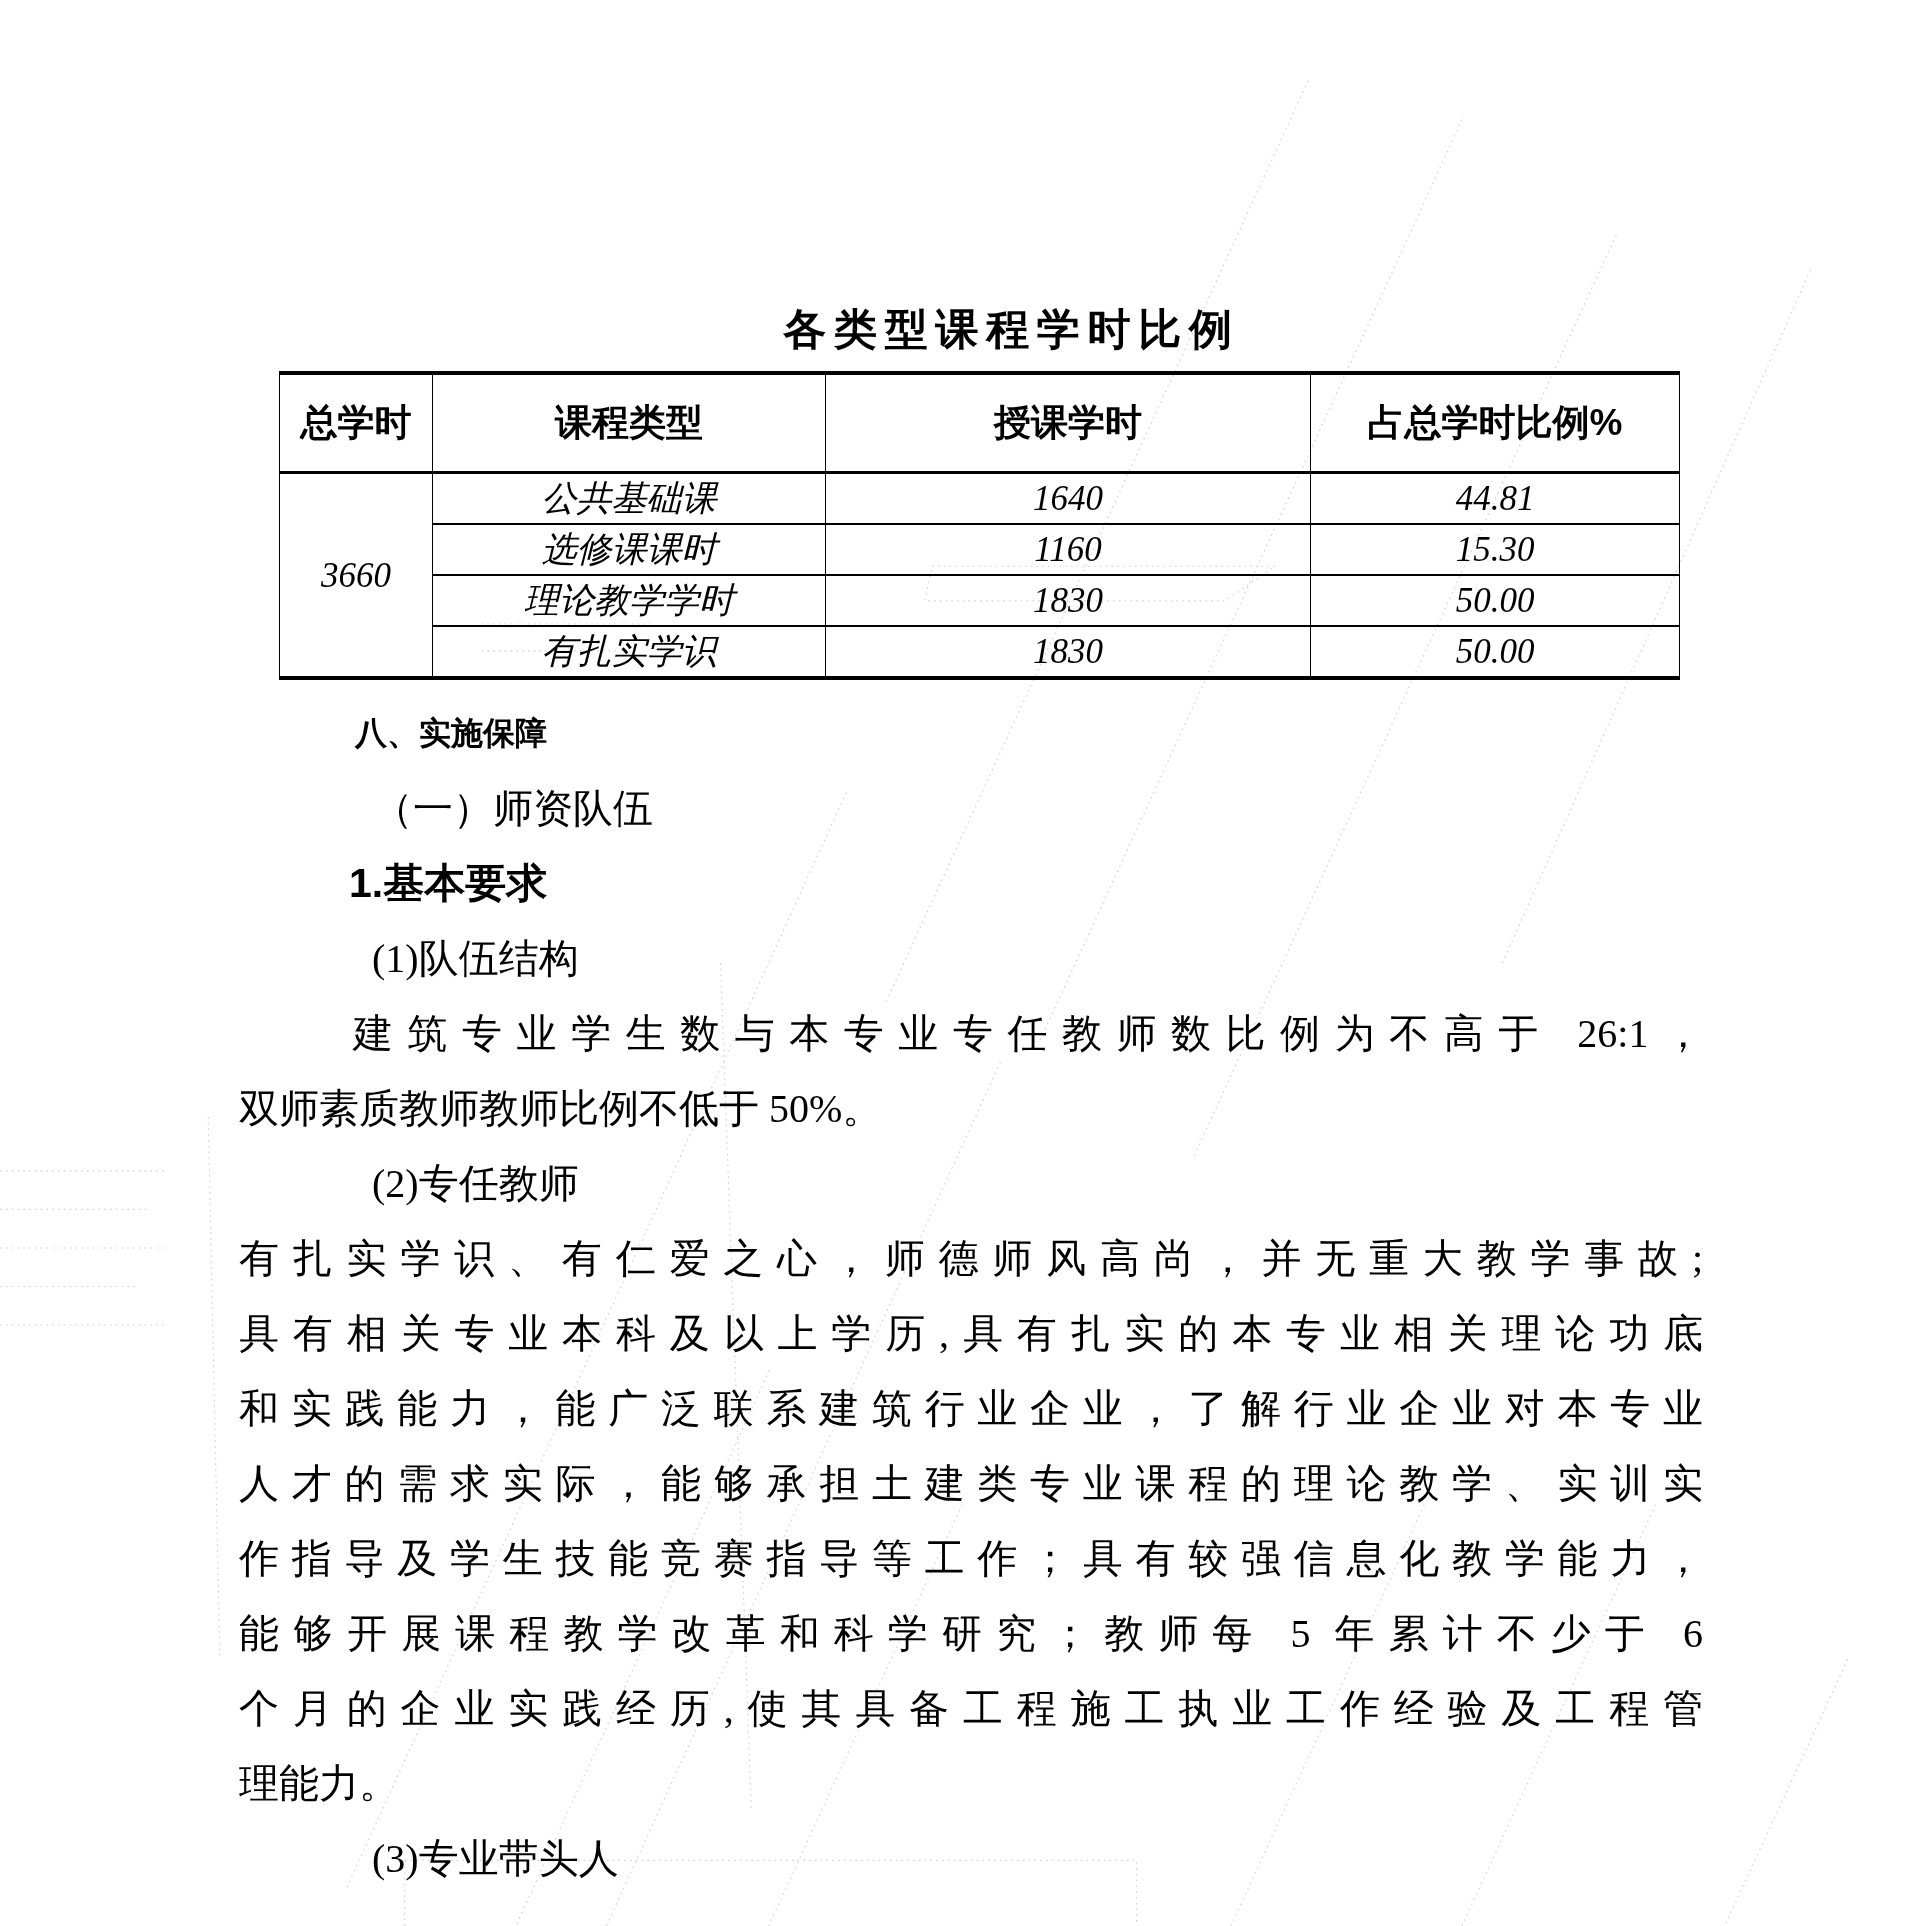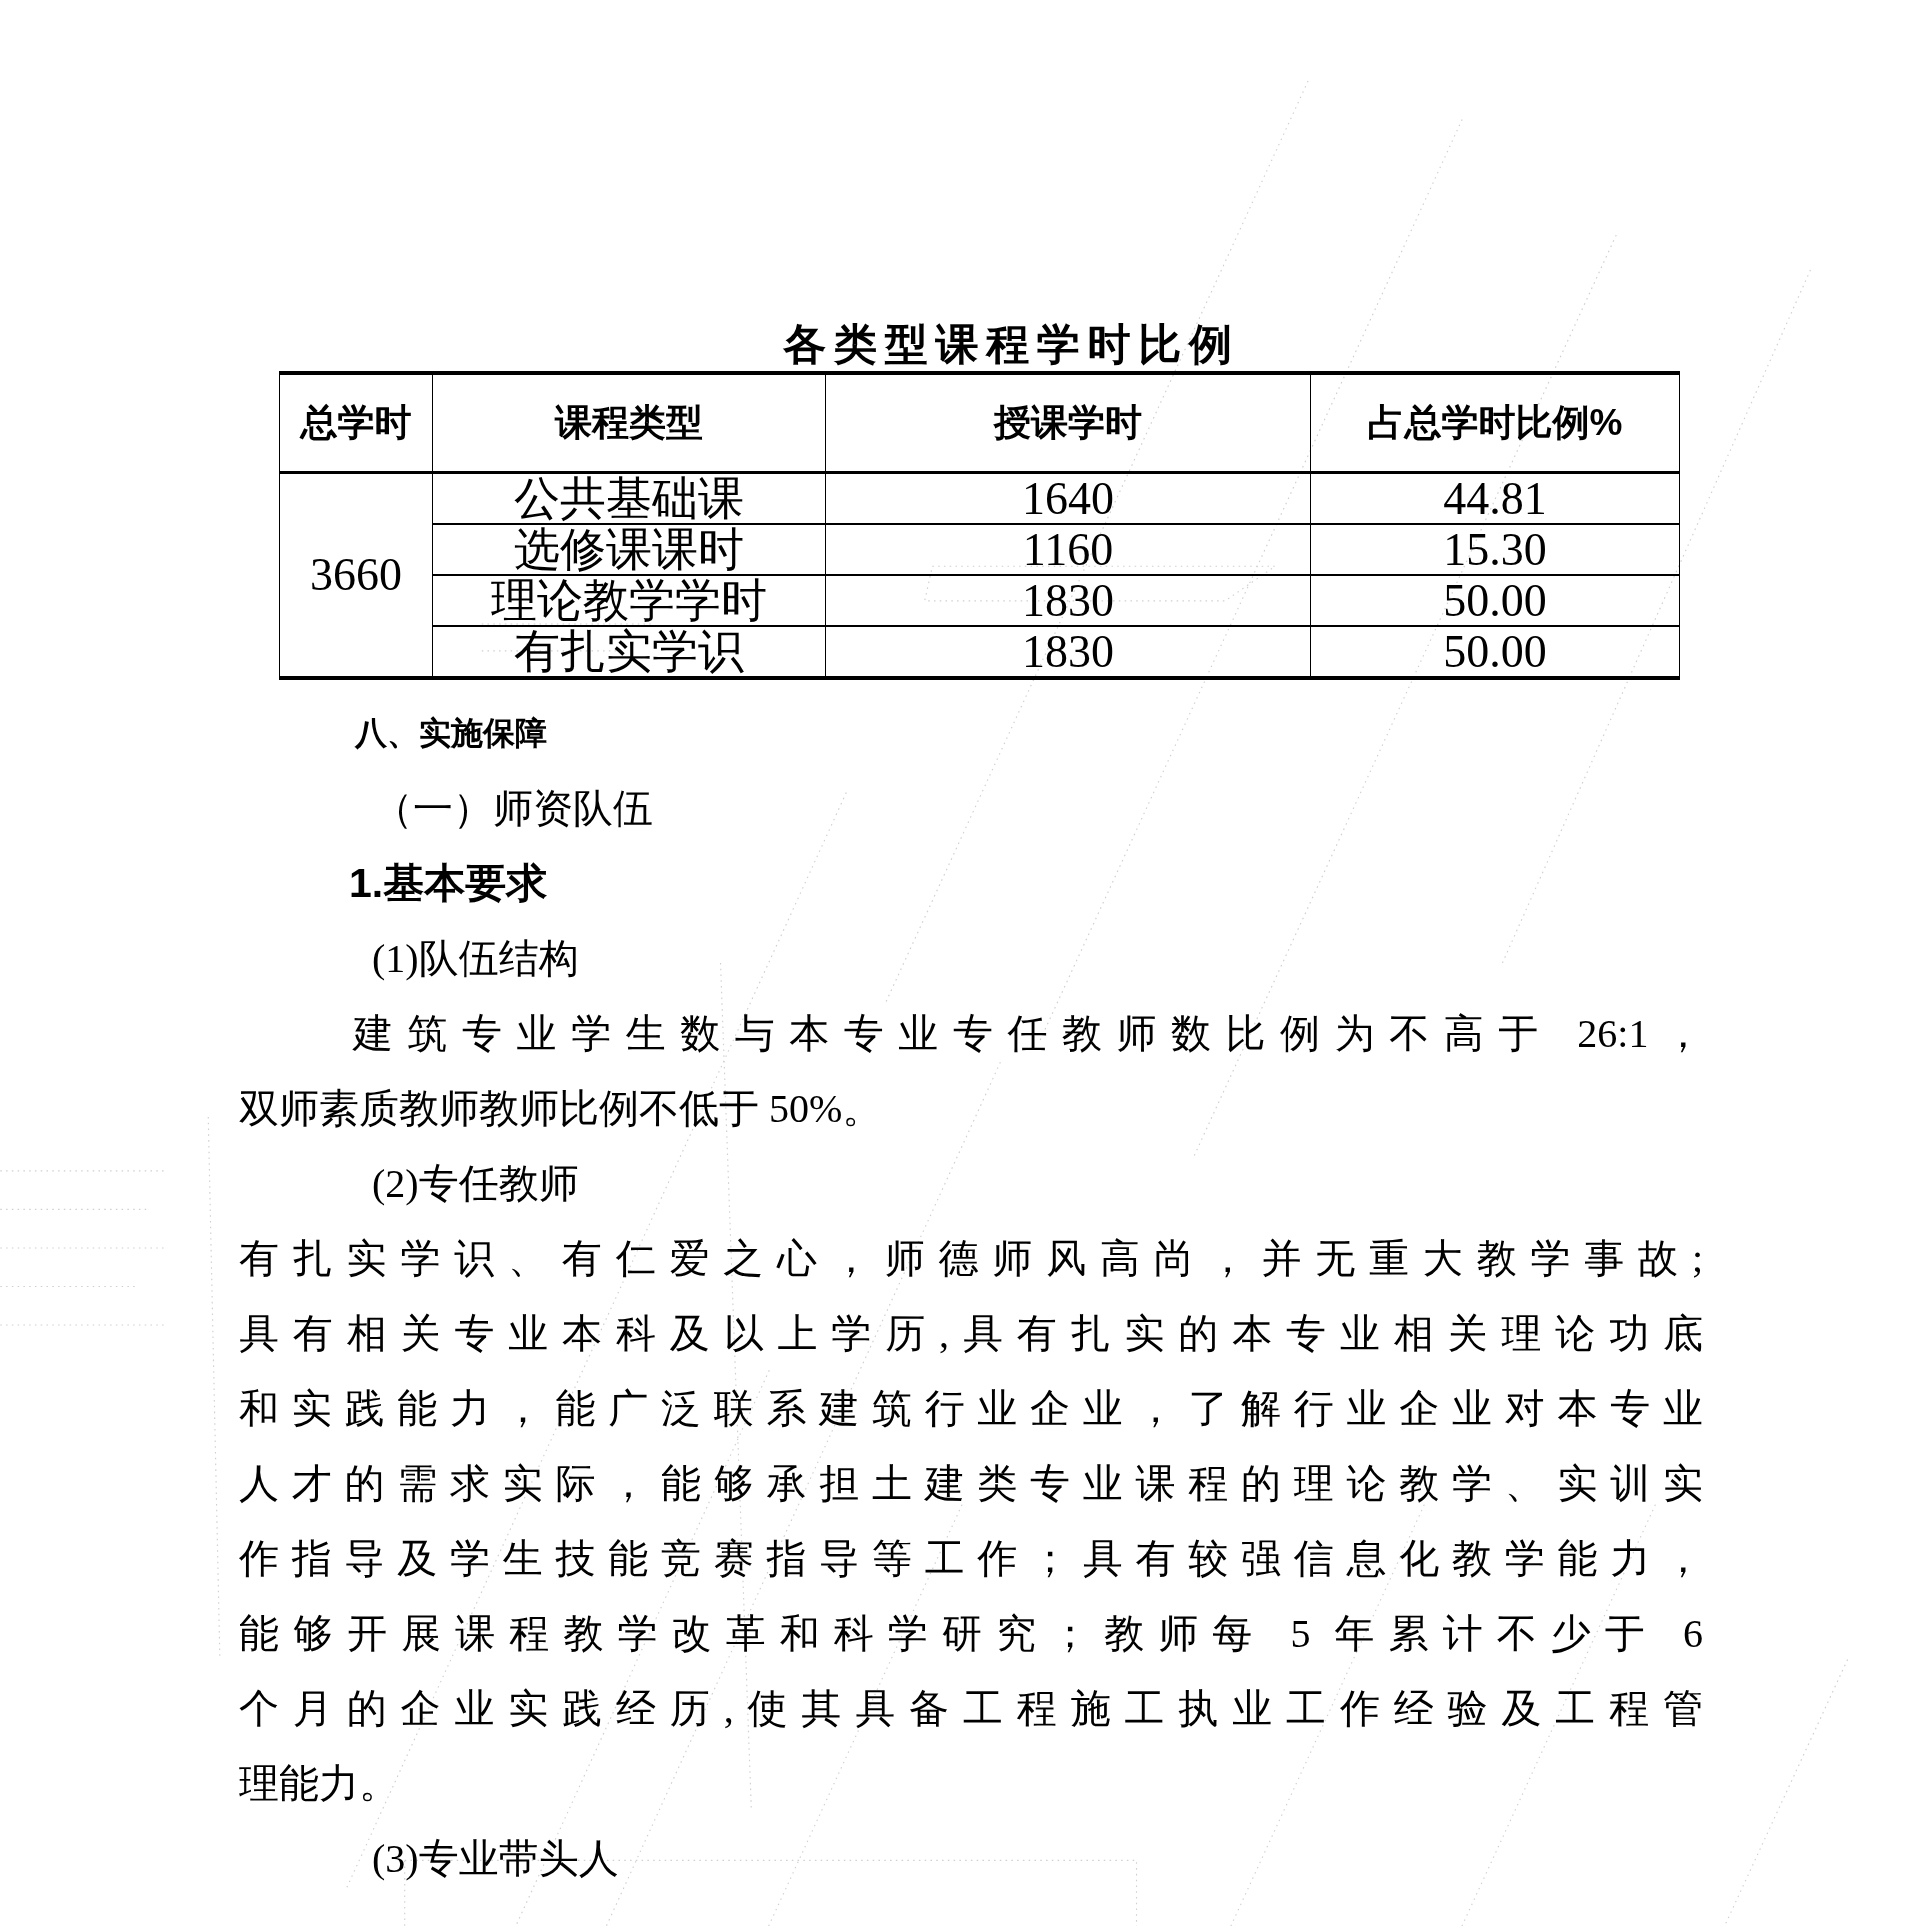--- a/index.html
+++ b/index.html
@@ -9,42 +9,42 @@
     width:1911px; height:2702px;
     background:#ffffff;
     overflow:hidden;
     font-family:"Liberation Serif", serif;
     color:#000000;
   }
   .watermark { position:absolute; left:0; top:0; width:1911px; height:2702px; }
 
   
   .tbl-title {
-    position:absolute; left:312px; top:312px; width:1399px; height:65px;
+    position:absolute; left:312px; top:297px; width:1399px; height:65px;
     text-align:center;
     font-size:43px; font-weight:bold; letter-spacing:7.7px;
     line-height:65px;
     font-family:"Liberation Serif", serif;
   }
 
   
   table.course {
     position:absolute; left:279px; top:371px;
     border-collapse:collapse; table-layout:fixed;
     width:1399px;
     background:transparent;
   }
   table.course th, table.course td {
     border:1.5px solid #000;
     text-align:center; vertical-align:middle;
     padding:0; overflow:hidden;
   }
   table.course { border-top:4.2px solid #000; border-bottom:4.2px solid #000; }
   table.course thead th { border-bottom:3.5px solid #000; font-family:"Liberation Sans", sans-serif; font-size:37px; font-weight:bold; height:96px; }
-  table.course td { border-top:2.7px solid #000; border-bottom:2.7px solid #000; font-size:46px; height:49px; line-height:1; }
+  table.course td { border-top:2.7px solid #000; border-bottom:2.7px solid #000; font-size:35px; height:49px; line-height:1;font-style:italic; }
   td.total-cell { font-size:35px; }
 
   
   .textblock { position:absolute; left:239px; top:696px; width:1464px; }
   .line {
     height:75px; line-height:75px; overflow:hidden;
     font-size:40px; white-space:nowrap;
   }
   .j  { text-align:justify; text-justify:inter-character; white-space:normal; }
   .j::after { content:""; display:inline-block; width:100%; height:0; line-height:0; font-size:0; }

